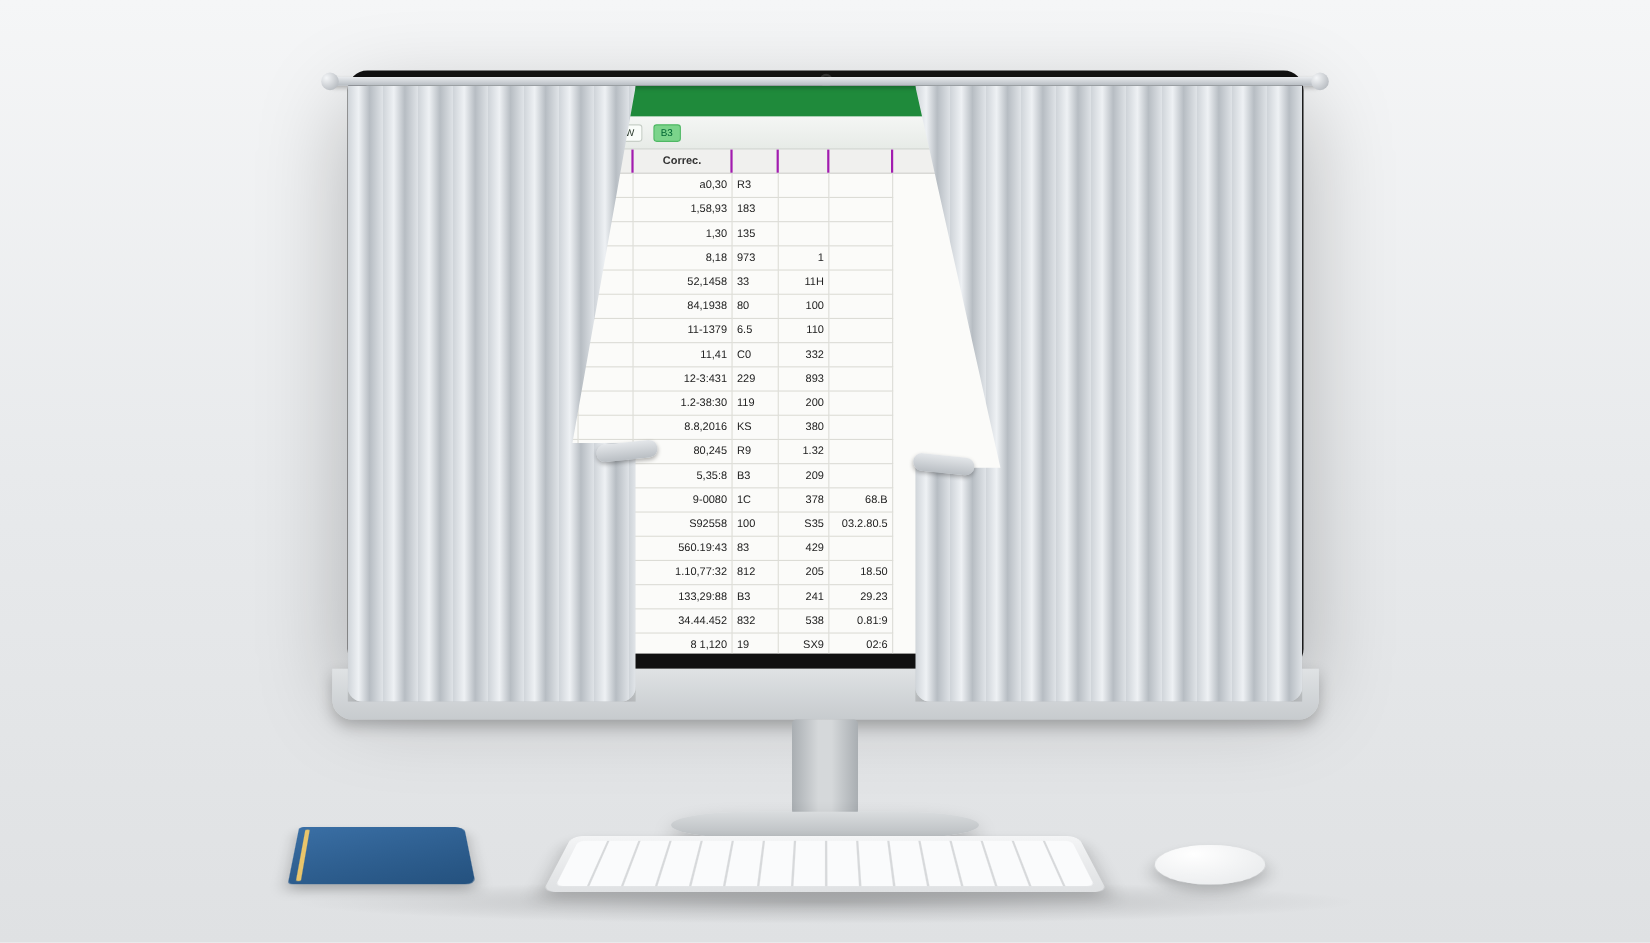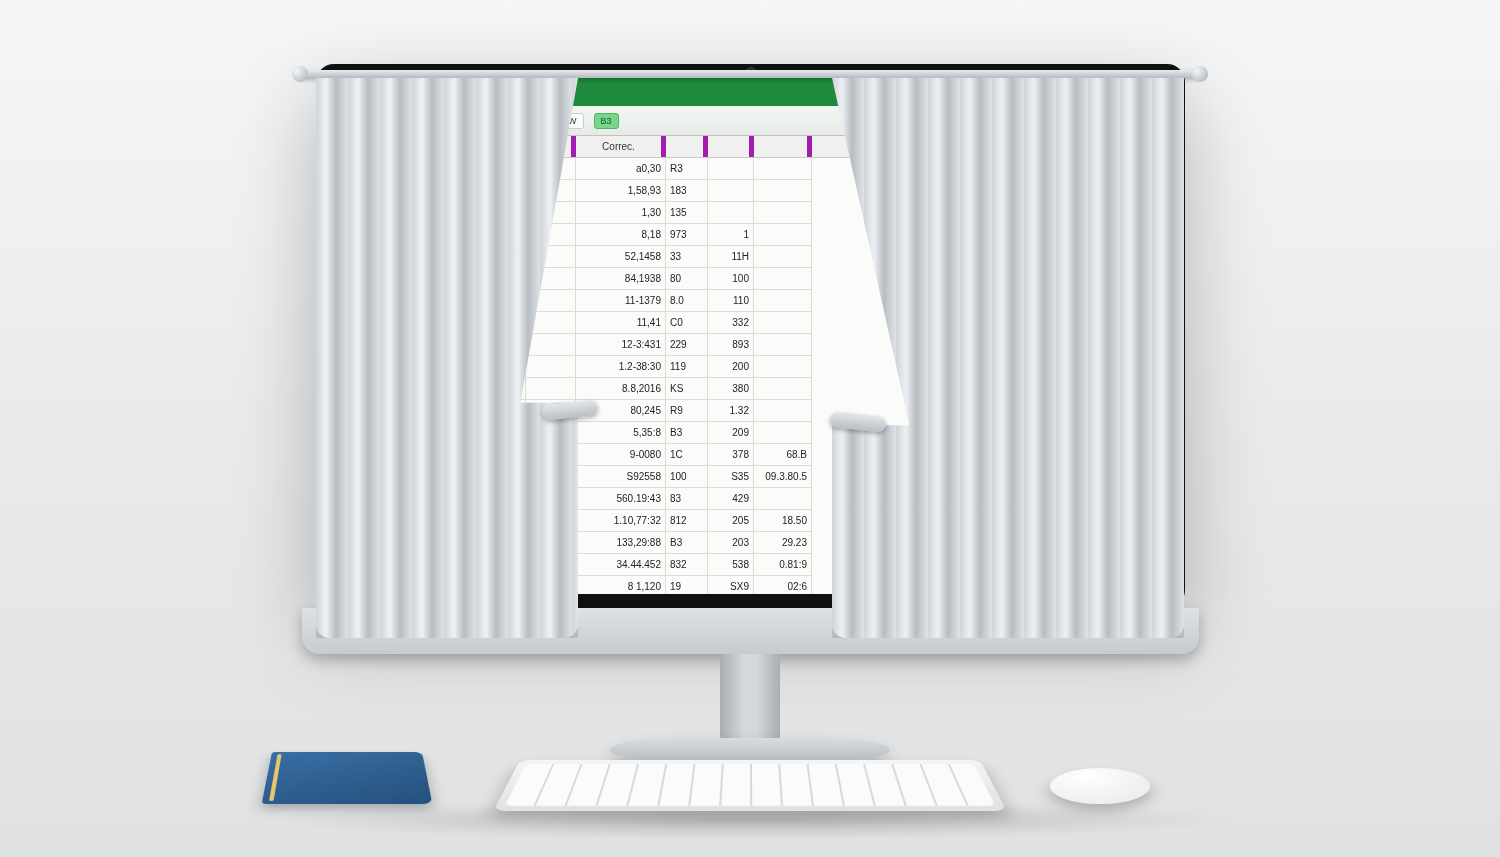--- a/index.html
+++ b/index.html
@@ -73,22 +73,22 @@
     border: 1px solid #c8cfc8; background: #fafdfa; border-radius: 3px;
     padding: 2px 6px;
   }
   .ribbon .chip.green { background: #7bd48b; border-color: #4fb864; color: #063; }
   .headers {
     height: 22px; background: #f0f0ee; border-bottom: 1px solid #c9c9c5;
     display: grid; grid-template-columns: 48px 64px 84px 50px 90px 42px 46px 58px;
     font-size: 10px; color: #333;
   }
   .headers > div {
-    border-right: 5px solid #a21caf; display: flex; align-items: center; justify-content: center;
-    font-weight: 400;
+    border-right: 2px solid #a21caf; display: flex; align-items: center; justify-content: center;
+    font-weight: 700;
   }
   .grid {
     flex: 1; overflow: hidden;
     display: grid; grid-template-columns: 48px 64px 84px 50px 90px 42px 46px 58px;
     grid-auto-rows: 22px;
     font-size: 10px; color: #222;
     background: #fbfbf9;
   }
   .grid > div {
     border-right: 1px solid #dcdcd6; border-bottom: 1px solid #dcdcd6;
@@ -267,21 +267,21 @@
             <div class="num"></div>
             <div class="num">84,1938</div>
             <div class="">80</div>
             <div class="num">100</div>
             <div class="num"></div>
             <div class="rh">111</div>
             <div class="">TA03</div>
             <div class="">585</div>
             <div class="num"></div>
             <div class="num">11-1379</div>
-            <div class="">8.0</div>
+            <div class="">6.5</div>
             <div class="num">110</div>
             <div class="num"></div>
             <div class="rh">504</div>
             <div class="">111229</div>
             <div class="">502</div>
             <div class="num"></div>
             <div class="num">11,41</div>
             <div class="">C0</div>
             <div class="num">332</div>
             <div class="num"></div>
@@ -333,21 +333,21 @@
             <div class="">1C</div>
             <div class="num">378</div>
             <div class="num">68.B</div>
             <div class="rh">S19</div>
             <div class="">423</div>
             <div class="">1.6423</div>
             <div class="num"></div>
             <div class="num">S92558</div>
             <div class="">100</div>
             <div class="num">S35</div>
-            <div class="num">09.3.80.5</div>
+            <div class="num">03.2.80.5</div>
             <div class="rh">133</div>
             <div class="">785</div>
             <div class="">14,88</div>
             <div class="num"></div>
             <div class="num">560.19:43</div>
             <div class="">83</div>
             <div class="num">429</div>
             <div class="num"></div>
             <div class="rh">H40</div>
             <div class="">524</div>
@@ -356,21 +356,21 @@
             <div class="num">1.10,77:32</div>
             <div class="">812</div>
             <div class="num">205</div>
             <div class="num">18.50</div>
             <div class="rh">SL</div>
             <div class="">653</div>
             <div class="">1,29.8</div>
             <div class="num"></div>
             <div class="num">133,29:88</div>
             <div class="">B3</div>
-            <div class="num">203</div>
+            <div class="num">241</div>
             <div class="num">29.23</div>
             <div class="rh">038</div>
             <div class="">583</div>
             <div class="">14.88</div>
             <div class="num"></div>
             <div class="num">34.44.452</div>
             <div class="">832</div>
             <div class="num">538</div>
             <div class="num">0.81:9</div>
             <div class="rh">0p4</div>

